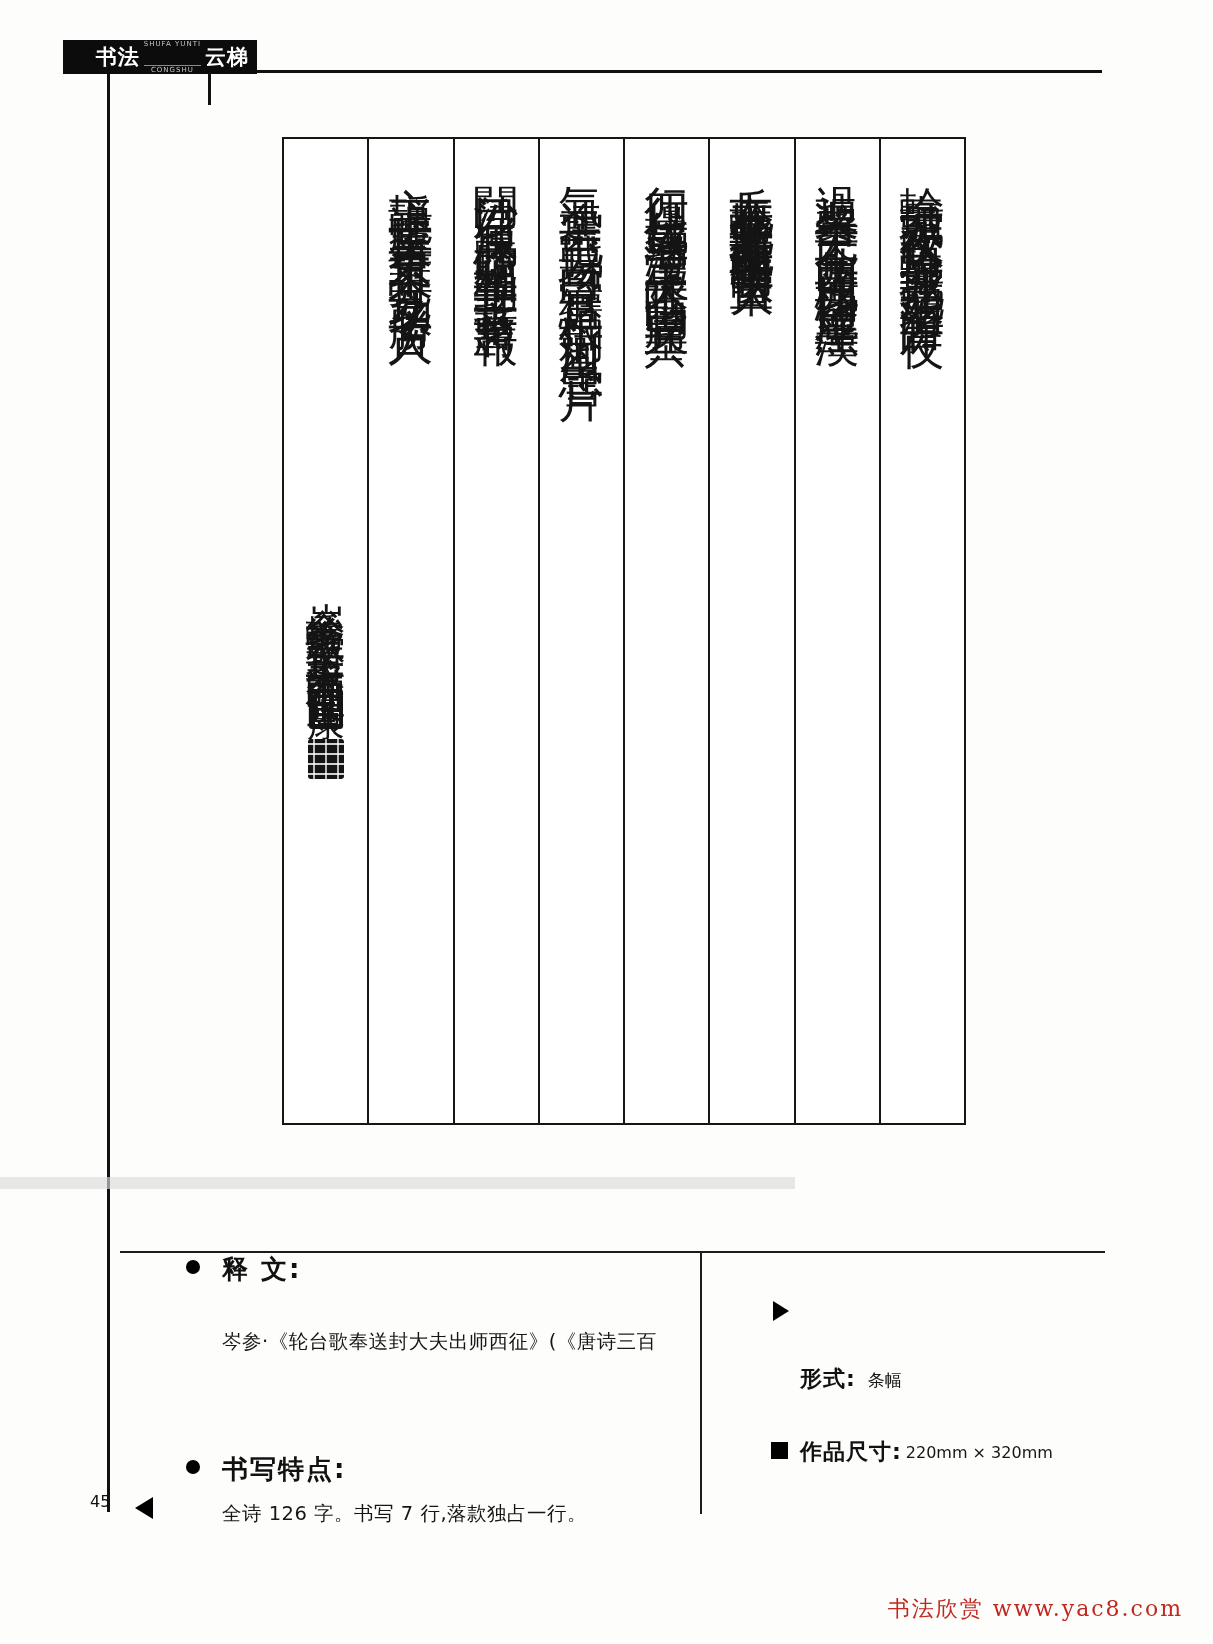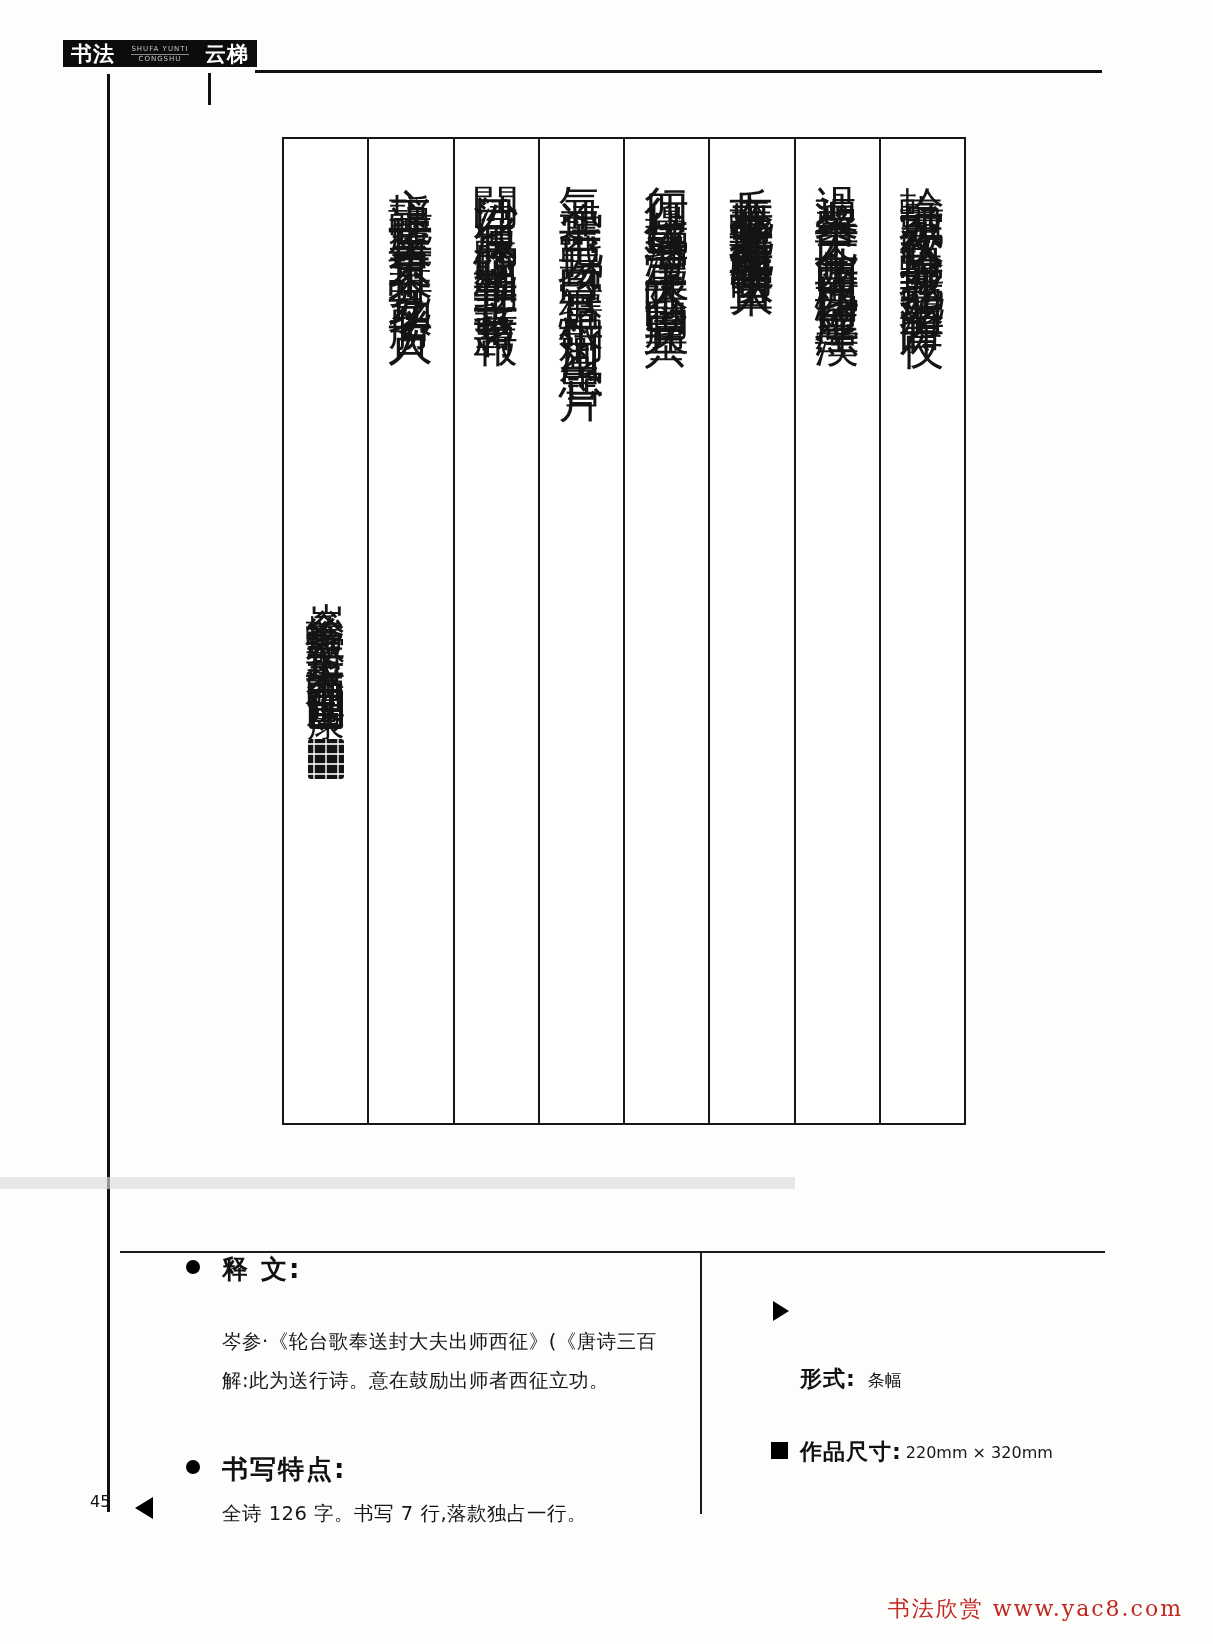--- a/index.html
+++ b/index.html
@@ -4,28 +4,28 @@
 <style>
   html,body{margin:0;padding:0;}
   body{
     width:1213px;height:1644px;position:relative;
     background:#fdfdfc;color:#1a1a1a;
     font-family:"DejaVu Sans",sans-serif;
     overflow:hidden;
   }
   
   .masthead{
-    position:absolute;left:63px;top:40px;width:194px;height:27px;
+    position:absolute;left:63px;top:40px;width:194px;height:34px;
     background:#0c0c0c;color:#fff;display:flex;align-items:center;
-    justify-content:space-between;padding:0 8px;box-sizing:border-box;
+    justify-content:flex-end;padding:0 8px;box-sizing:border-box;
   }
   .masthead .cn{font-size:21px;font-weight:bold;font-family:"DejaVu Serif",serif;letter-spacing:1px;}
   .masthead .sub{display:flex;flex-direction:column;align-items:center;line-height:8px;margin:0 4px;}
   .masthead .sub span{font-size:7px;color:#c9c9c9;letter-spacing:1px;white-space:nowrap;}
-  .masthead .sub span:first-child{border-bottom:1px solid #8a8a8a;padding-bottom:1px;}
+  .masthead .sub span:first-child{border-bottom:1px solid #8a8a8a;padding-bottom:17px;}
   .header-rule{position:absolute;left:255px;top:70px;width:847px;height:3px;background:#111;}
   .header-tick{position:absolute;left:208px;top:73px;width:3px;height:32px;background:#111;}
   .left-rule{position:absolute;left:107px;top:74px;width:3px;height:1438px;background:#111;}
 
   
   .artwork{
     position:absolute;left:282px;top:137px;width:684px;height:988px;
     border:2px solid #161616;box-sizing:border-box;background:#fff;
     display:flex;flex-direction:row-reverse;
   }
@@ -130,21 +130,20 @@
 </div>
 
 <div class="scan-smudge"></div>
 <div class="notes-rule-h"></div>
 <div class="notes-rule-v"></div>
 
 <div class="bullet" style="left:186px;top:1260px;"></div>
 <div class="sec-label" style="left:222px;top:1252px;">释 文:</div>
 <div class="sec-body" style="left:222px;top:1322px;">
   <div>岑参·《轮台歌奉送封大夫出师西征》(《唐诗三百</div>
-  <div>解:此为送行诗。意在鼓励出师者西征立功。</div>
 </div>
 
 <div class="bullet" style="left:186px;top:1460px;"></div>
 <div class="sec-label" style="left:222px;top:1452px;">书写特点:</div>
 <div class="sec-body" style="left:222px;top:1494px;">全诗 126 字。书写 7 行,落款独占一行。</div>
 
 <div class="tri-right"></div>
 <div class="kv-row" style="left:800px;top:1364px;">
   <span class="kv-label">形式:</span>
   <span class="kv-value-cn">条幅</span>

